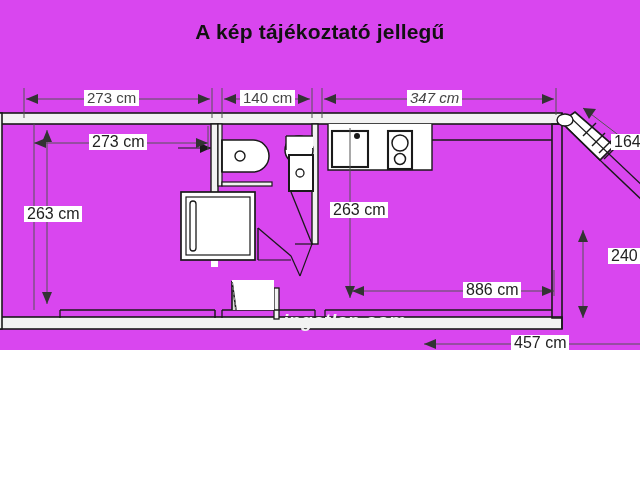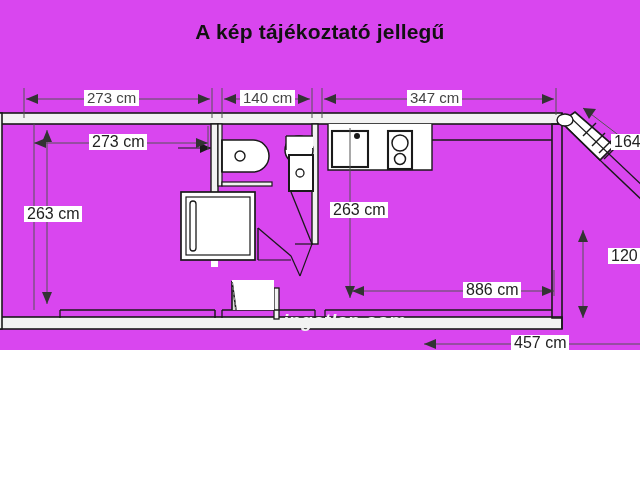--- a/index.html
+++ b/index.html
@@ -237,32 +237,32 @@
 
       <line x1="583" y1="108" x2="625" y2="140"></line>
       <polygon points="583,108 596,109 589,119" fill="#333333" stroke="none"></polygon>
     </g>
   </svg>
 
   <div class="dim-label" style="left:84px; top:90px;">273 cm</div>
 
   <div class="dim-label" style="left:240px; top:90px;text-align:center;">140 cm</div>
 
-  <div class="dim-label" style="left:407px; top:90px;">347 cm</div>
+  <div class="dim-label" style="left:407px; top:90px;font-style:italic;">347 cm</div>
 
   <div class="dim-label dark" style="left:89px; top:134px;">273 cm</div>
 
   <div class="dim-label dark" style="left:24px; top:206px;">263 cm</div>
 
   <div class="dim-label dark" style="left:330px; top:202px;">263 cm</div>
 
   <div class="dim-label dark" style="left:463px; top:282px;">886 cm</div>
 
   <div class="dim-label dark" style="left:511px; top:335px;">457 cm</div>
 
   <div class="dim-label dark" style="left:611px; top:134px;">164</div>
 
-  <div class="dim-label dark" style="left:608px; top:248px;">120</div>
+  <div class="dim-label dark" style="left:608px; top:248px;">240</div>
 
   <div class="watermark">ingatlan.com</div>
 
 
 </div>
 
 </body></html>

